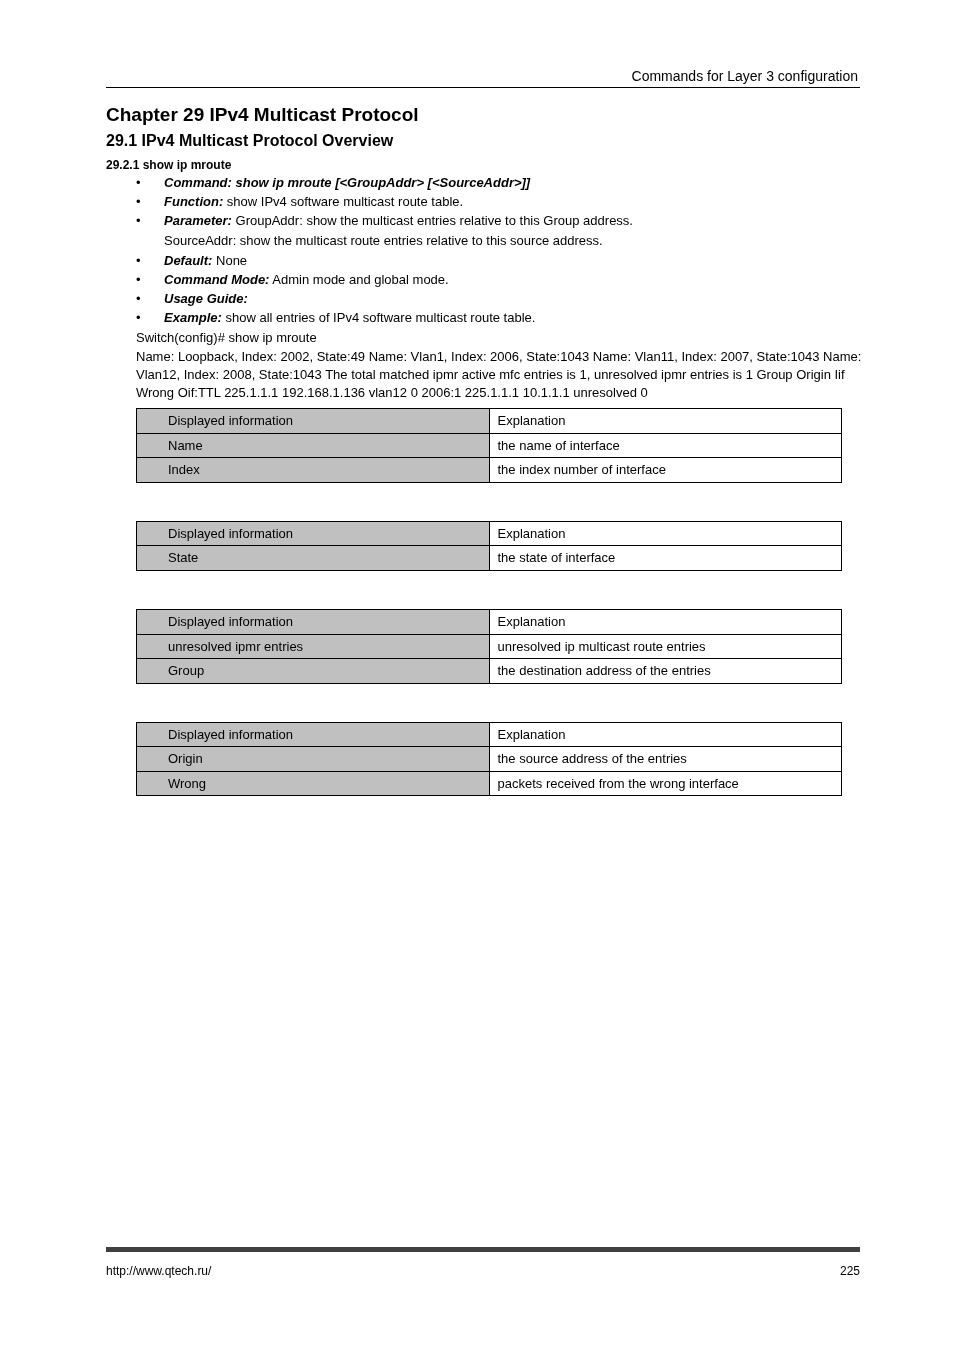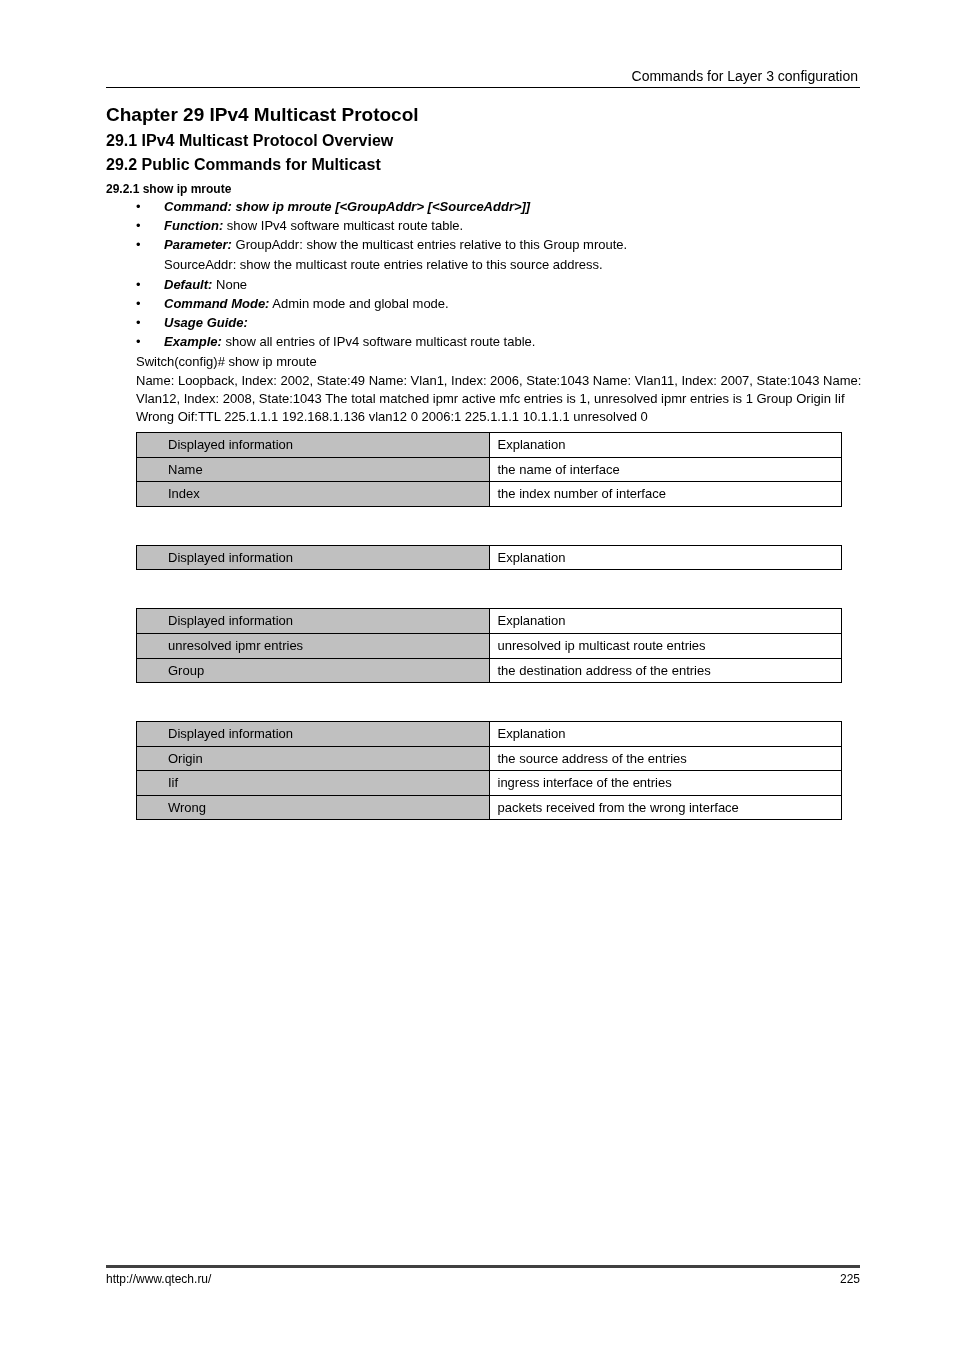--- a/index.html
+++ b/index.html
@@ -90,54 +90,53 @@
       background: #c0c0c0;
       width: 50%;
       padding-left: 31px;
     }
     .tbl td.value {
       width: 50%;
       margin-left: 16px;
     }
     .footer {
       position: absolute;
-      bottom: 64px;
+      bottom: 72px;
       left: 106px;
       right: 94px;
-      border-top: 3px solid #404040;
-      padding-top: 4px;
+      border-top: 5px solid #404040;
+      padding-top: 12px;
       font-size: 12px;
       display: flex;
       justify-content: space-between;
     }
   </style>
 </head>
 <body>
 
 <div class="page">
   <div class="header-text">Commands for Layer 3 configuration</div>
   <div class="header-line"></div>
 
   <div class="content">
     <div class="h2">Chapter 29  IPv4 Multicast Protocol</div>
     <div class="h3">29.1  IPv4 Multicast Protocol Overview</div>
-    <div class="h3">29.2  Public Commands for Multicast</div>
     <div class="h4">29.2.1  show ip mroute</div>
 
     <div class="bullet-row">
       <span class="bul">•</span>
       <span class="txt bold">Command: show ip mroute [&lt;GroupAddr&gt; [&lt;SourceAddr&gt;]]</span>
     </div>
     <div class="bullet-row">
       <span class="bul">•</span>
       <span class="txt"><span class="bold">Function:</span> <span>show IPv4 software multicast route table.</span></span>
     </div>
     <div class="bullet-row">
       <span class="bul">•</span>
-      <span class="txt"><span class="bold">Parameter:</span>  <span>GroupAddr: show the multicast entries relative to this Group mroute.</span></span>
+      <span class="txt"><span class="bold">Parameter:</span>  <span>GroupAddr: show the multicast entries relative to this Group address.</span></span>
     </div>
     <div class="p indent" style="margin-left:58px;">SourceAddr: show the multicast route entries relative to this source address.</div>
     <div class="bullet-row">
       <span class="bul">•</span>
       <span class="txt"><span class="bold">Default:</span> <span>None</span></span>
     </div>
     <div class="bullet-row">
       <span class="bul">•</span>
       <span class="txt"><span class="bold">Command Mode:</span> <span>Admin mode and global mode.</span></span>
     </div>
@@ -170,20 +169,24 @@
       </table>
 
     <div style="height:28px;"></div>
 
     <table class="tbl">
       <tbody>
           <tr>
         <td class="label">Displayed information</td>
         <td class="value">Explanation</td>
       </tr>
+      <tr>
+        <td class="label">State</td>
+        <td class="value">the state of interface</td>
+      </tr>
     </tbody>
       </table>
 
     <div style="height:28px;"></div>
 
     <table class="tbl">
       <tbody>
           <tr>
         <td class="label">Displayed information</td>
         <td class="value">Explanation</td>
@@ -203,24 +206,20 @@
 
     <table class="tbl">
       <tbody>
           <tr>
         <td class="label">Displayed information</td>
         <td class="value">Explanation</td>
       </tr>
       <tr>
         <td class="label">Origin</td>
         <td class="value">the source address of the entries</td>
-      </tr>
-      <tr>
-        <td class="label">Iif</td>
-        <td class="value">ingress interface of the entries</td>
       </tr>
       <tr>
         <td class="label">Wrong</td>
         <td class="value">packets received from the wrong interface</td>
       </tr>
     </tbody>
       </table>
 
   </div>
 

